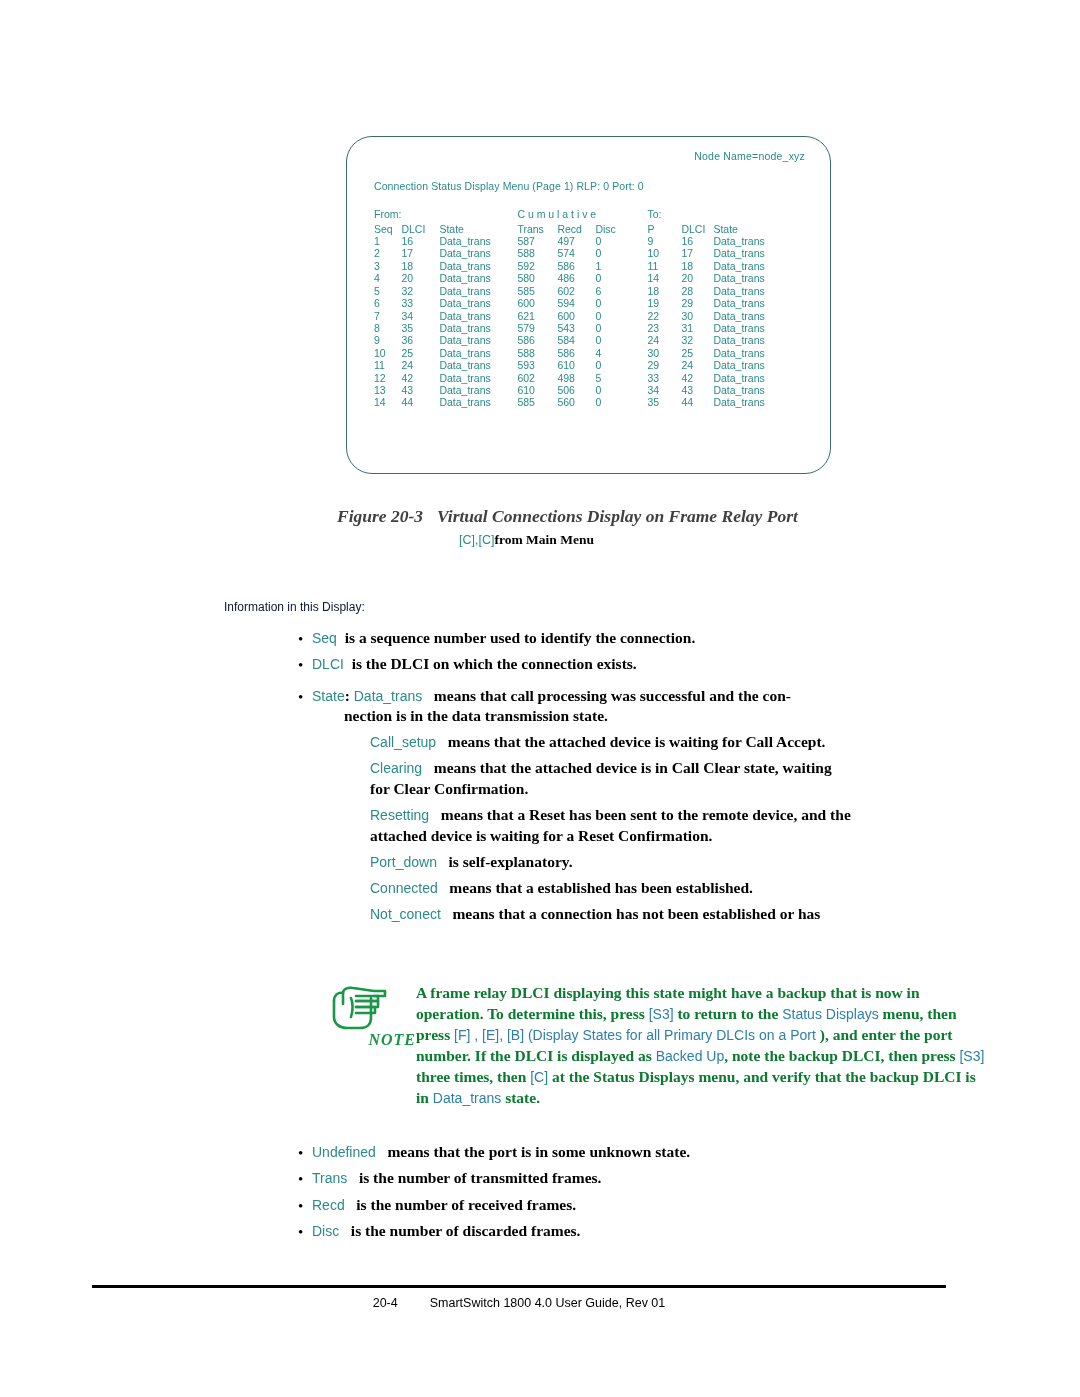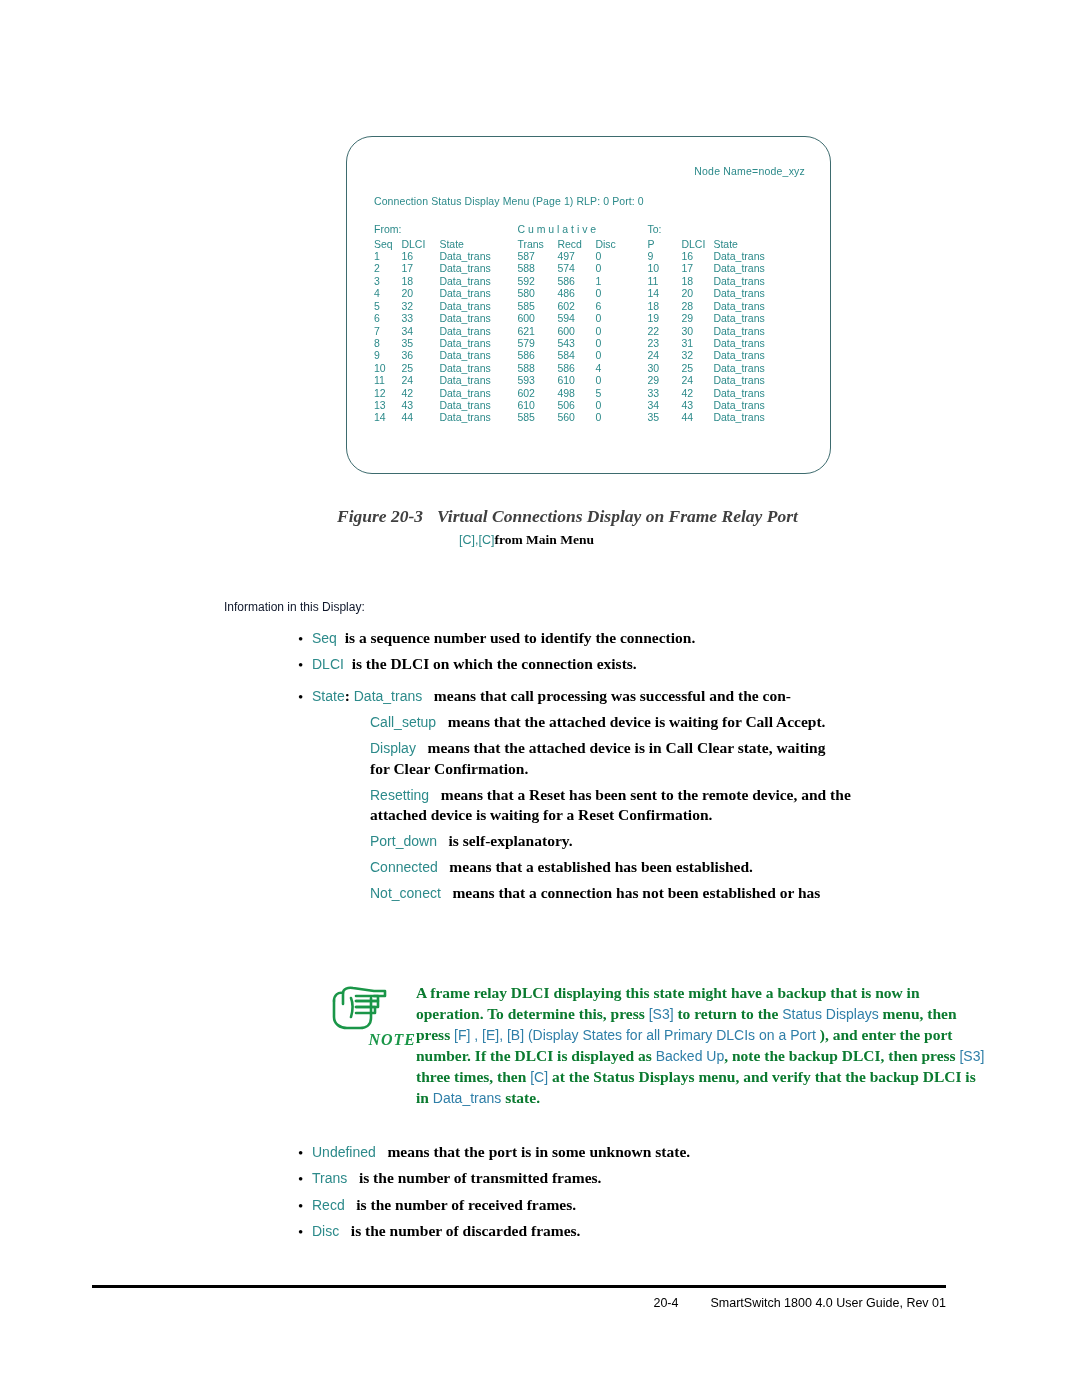--- a/index.html
+++ b/index.html
@@ -38,21 +38,21 @@
     padding: 8px 16px 0 16px;
     box-sizing: border-box;
     font-family: "Liberation Sans", sans-serif;
     color: #2c8a8a;
     font-size: 10.5px;
     line-height: 1.18;
   }
   .node-name {
     text-align: right;
     padding-right: 10px;
-    margin-top: 21px;
+    margin-top: 6px;
     letter-spacing: .2px;
   }
   .menu-title {
     margin-top: 18px;
     margin-left: 12px;
     letter-spacing: .1px;
   }
   .term-table {
     margin-top: 16px;
     margin-left: 12px;
@@ -215,21 +215,21 @@
     width: 854px;
     height: 2.5px;
     background: #000;
   }
   #footer {
     position: absolute;
     left: 92px;
     top: 1296px;
     width: 854px;
     display: flex;
-    justify-content: flex-end;
+    justify-content: center;
     font-family: "Liberation Sans", sans-serif;
     font-size: 12.5px;
     color: #000;
     gap: 32px;
   }
 </style>
 </head>
 <body>
 
 <div id="terminal-figure">
@@ -445,27 +445,27 @@
   <div class="bullet-row">
     <span class="bullet-dot">•</span>
     <span class="bullet-text">
       <span class="lit">DLCI</span>&nbsp; <span>is the DLCI on which the connection exists.</span>
     </span>
   </div>
 
   <div class="bullet-row" style="margin-top:10px;">
     <span class="bullet-dot">•</span>
     <span class="bullet-text">
-      <span class="lit">State</span><span>:</span>&nbsp;<span class="lit">Data_trans</span>&nbsp;&nbsp; <span>means that call processing was successful and the con-</span>
+      <span class="lit">State</span><span>:</span>&nbsp;<span class="lit">Data_trans</span>&nbsp;&nbsp; <span>means that call processing was successful and the con-</span><span class="hang">nection is in the data transmission state.</span>
     </span>
   </div>
 
   <div id="state-defs">
       <div class="indent-row"><span class="lit">Call_setup</span><span>&nbsp;&nbsp; </span><span>means that the attached device is waiting for Call Accept.</span></div>
-      <div class="indent-row"><span class="lit">Display</span><span>&nbsp;&nbsp; </span><span>means that the attached device is in Call Clear state, waiting</span><span style="display: block;">for  Clear Confirmation.</span></div>
+      <div class="indent-row"><span class="lit">Clearing</span><span>&nbsp;&nbsp; </span><span>means that the attached device is in Call Clear state, waiting</span><span style="display: block;">for  Clear Confirmation.</span></div>
       <div class="indent-row"><span class="lit">Resetting</span><span>&nbsp;&nbsp; </span><span>means that a Reset has been sent to the remote device, and the</span><span style="display: block;">attached device is waiting for a Reset Confirmation.</span></div>
       <div class="indent-row"><span class="lit">Port_down</span><span>&nbsp;&nbsp; </span><span>is self-explanatory.</span></div>
       <div class="indent-row"><span class="lit">Connected</span><span>&nbsp;&nbsp; </span><span>means that a established has been established.</span></div>
       <div class="indent-row"><span class="lit">Not_conect</span><span>&nbsp;&nbsp; </span><span>means that a connection has not been established or has</span></div>
     </div>
 </div>
 
 <div id="note-block">
   <div class="note-icon-wrap">
     <svg width="62" height="46" viewBox="0 0 62 46">

